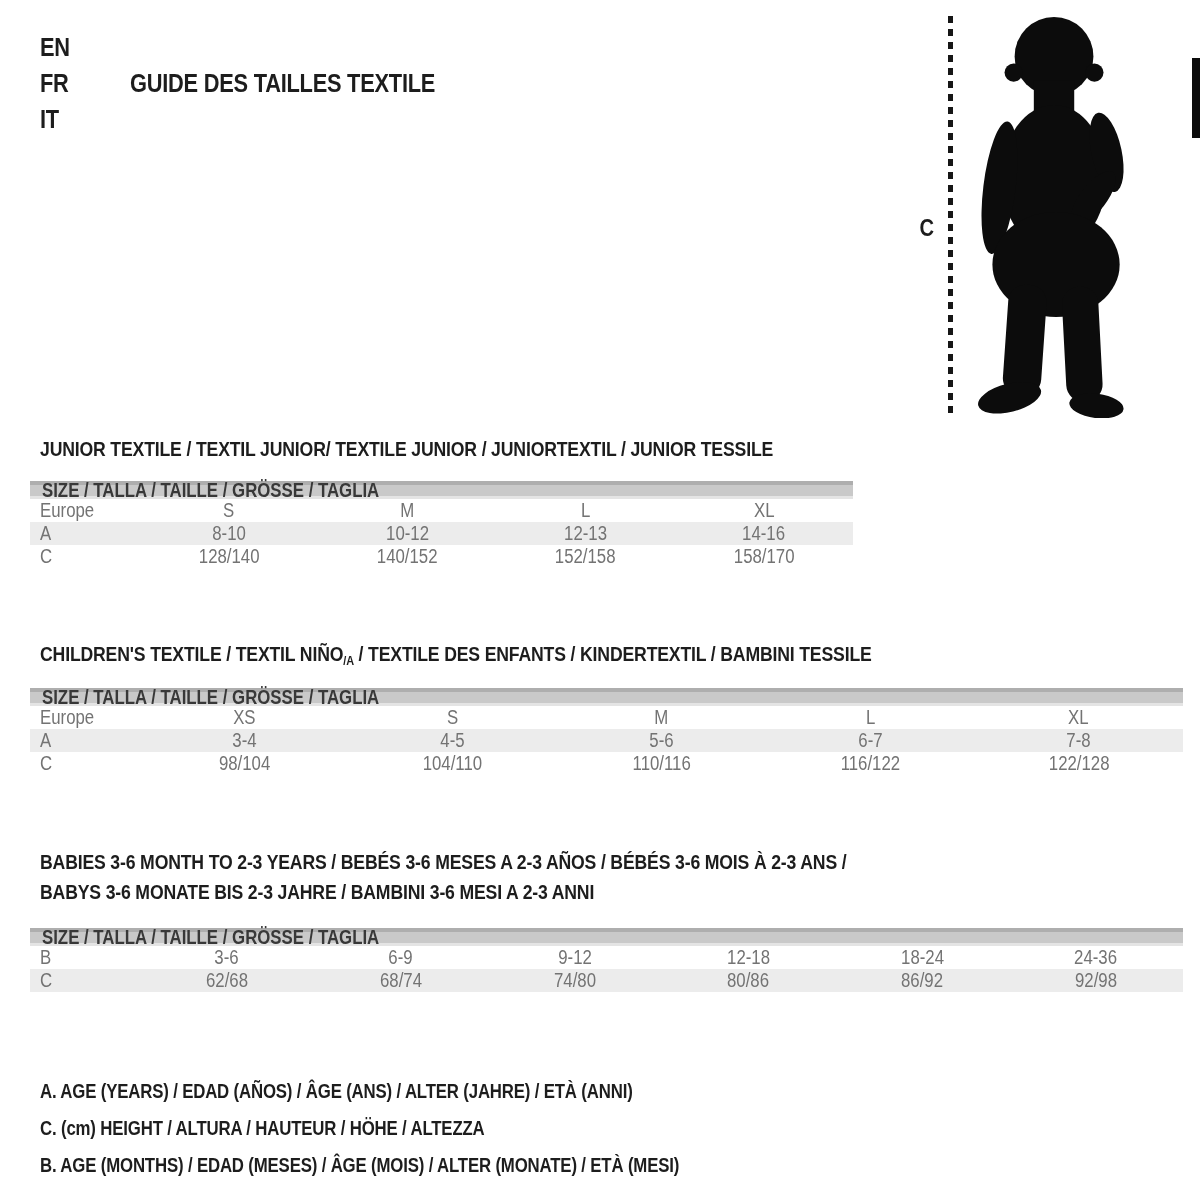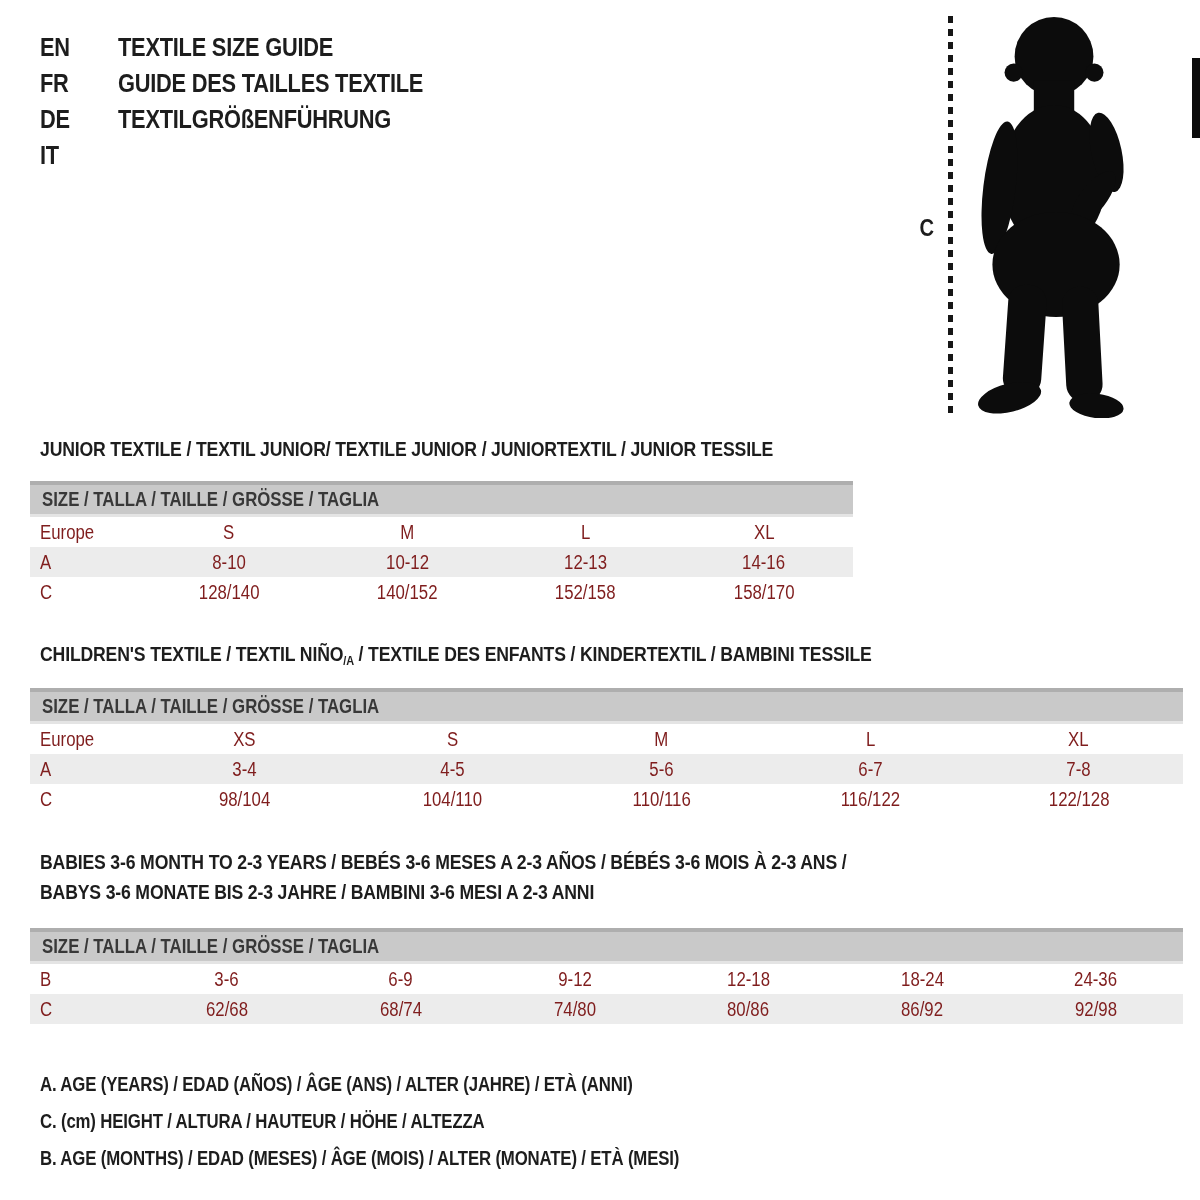--- a/index.html
+++ b/index.html
@@ -18,72 +18,67 @@
     background:var(--background);
     color:var(--text);
     font-family:"Liberation Sans", sans-serif;
     overflow:hidden;
   }
   .cond{display:inline-block;transform:scaleX(0.84);transform-origin:center center;white-space:nowrap;}
   .condL{transform-origin:left center;}
 
   
   #lang-block{position:absolute;left:40px;top:29px;}
-  .lang-row{display:flex;height:36px;align-items:center;font-weight:700;font-size:26px;letter-spacing:-0.3px;}
+  .lang-row{display:flex;height:36px;align-items:center;font-weight:700;font-size:26px;letter-spacing:-0.3px;gap:12px;}
   .lang-code{flex:0 0 78px;}
 
   
   #dash-line{
     position:absolute;left:948px;top:16px;width:5px;height:400px;
     background:repeating-linear-gradient(to bottom,#161616 0 7px,transparent 7px 13px);
   }
   #figure-c{position:absolute;left:912px;top:214px;width:30px;text-align:center;font-weight:700;font-size:24px;}
   #baby-svg{position:absolute;left:964px;top:14px;}
   #edge-artifact{position:absolute;left:1192px;top:58px;width:8px;height:80px;background:#0c0c0c;}
 
   
   .sec-title{position:absolute;font-weight:700;font-size:21px;letter-spacing:-0.2px;}
   .sec-title .line{height:30px;display:flex;align-items:flex-start;}
   .subA{font-size:13px;vertical-align:-4px;}
 
   
   .size-table{position:absolute;}
   .st-header{
-    height:36px;
+    height:18px;
     background:var(--table-header-bg);
     border-top:4px solid var(--table-header-top-edge);
     border-bottom:3px solid var(--table-header-bottom-edge);
     display:flex;align-items:center;
     padding-left:12px;
     font-weight:700;font-size:20px;color:#383838;
   }
-  .st-row{display:flex;height:30px;align-items:center;font-size:20px;color:#7f1d1d;}
+  .st-row{display:flex;height:23px;align-items:center;font-size:20px;color:#737373;}
   .st-row.shade{background:var(--row-shade);}
   .st-label{flex:0 0 110px;padding-left:10px;}
   .st-cell{flex:1;text-align:center;}
 
   
   #legend{position:absolute;left:40px;top:1066px;}
-  .legend-line{height:37px;display:flex;align-items:center;font-weight:700;font-size:20px;letter-spacing:-0.2px;}
+  .legend-line{height:37px;display:flex;align-items:flex-end;font-weight:700;font-size:20px;letter-spacing:-0.2px;}
 </style>
 </head>
 <body>
 
 <div id="lang-block">
     <div class="lang-row">
       <span class="lang-code"><span class="cond condL">EN</span></span>
-      <span><span class="cond condL">TEXTILE SIZE GUIDE</span></span>
     </div>
     <div class="lang-row">
       <span class="lang-code"><span class="cond condL">FR</span></span>
       <span><span class="cond condL">GUIDE DES TAILLES TEXTILE</span></span>
-    </div>
-    <div class="lang-row">
-      <span class="lang-code"><span class="cond condL">DE</span></span>
-      <span><span class="cond condL">TEXTILGRÖßENFÜHRUNG</span></span>
     </div>
     <div class="lang-row">
       <span class="lang-code"><span class="cond condL">IT</span></span>
     </div>
   </div>
 
 <div id="dash-line"></div>
 <div id="figure-c">
   <span class="cond">C</span>
 </div>

